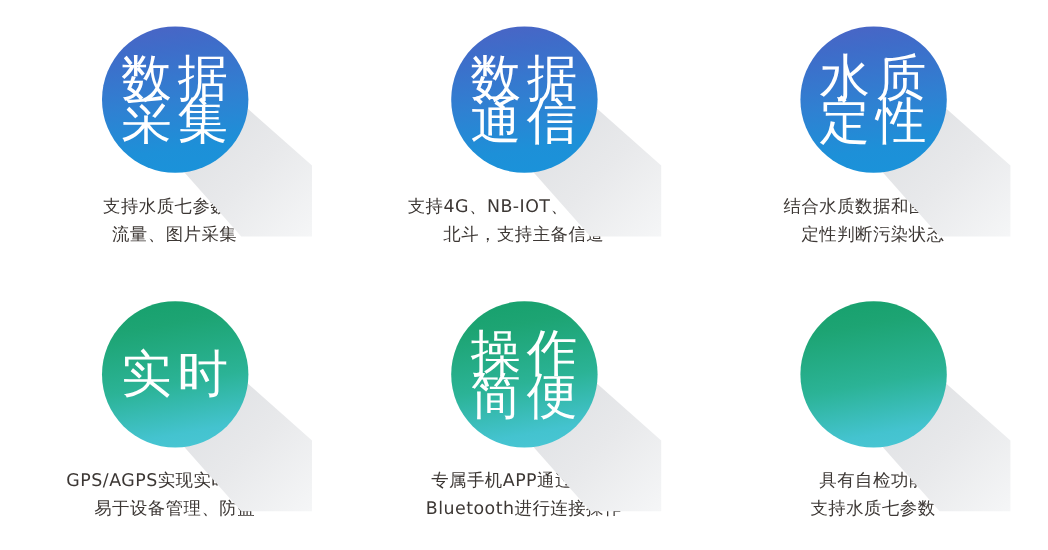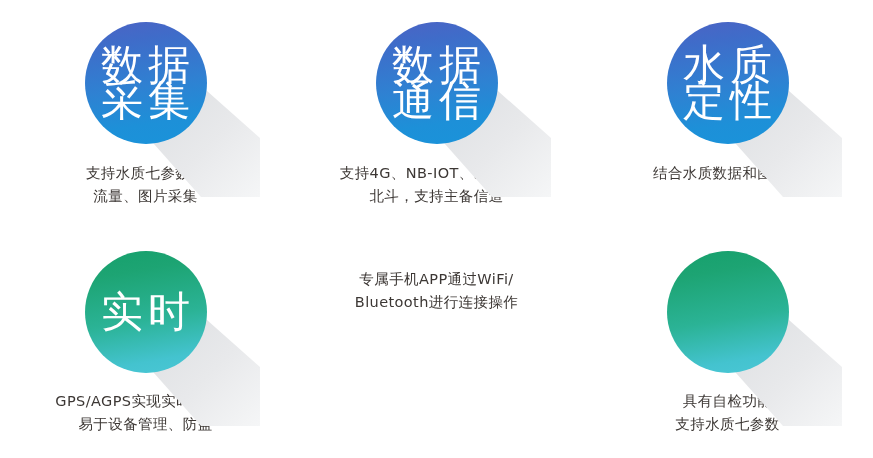--- a/index.html
+++ b/index.html
@@ -157,39 +157,49 @@
         <svg class="shadow" viewBox="0 0 230 230">
           <path d="M61,113 A61,61 0 0 0 113,61 L175,116 L175,175 L116,175 Z" fill="url(#sh1)"></path>
         </svg>
         <div class="disc">
           <span class="disc-line">水质</span>
           <span class="disc-line">定性</span>
         </div>
       </div>
       <div class="caption">
         <span class="cl">结合水质数据和图片，</span>
+        <span class="cl">定性判断污染状态</span>
       </div>
     </div>
 
     <div class="cell row2">
       <div class="badge green">
         <svg class="shadow" viewBox="0 0 230 230">
           <path d="M61,113 A61,61 0 0 0 113,61 L175,116 L175,175 L116,175 Z" fill="url(#sh1)"></path>
         </svg>
         <div class="disc">
           <span class="disc-line">实时</span>
         </div>
       </div>
       <div class="caption">
         <span class="cl">GPS/AGPS实现实时定位，</span>
         <span class="cl">易于设备管理、防盗</span>
       </div>
     </div>
 
     <div class="cell row2">
+      <div class="badge green">
+        <svg class="shadow" viewBox="0 0 230 230">
+          <path d="M61,113 A61,61 0 0 0 113,61 L175,116 L175,175 L116,175 Z" fill="url(#sh1)"></path>
+        </svg>
+        <div class="disc">
+          <span class="disc-line">操作</span>
+          <span class="disc-line">简便</span>
+        </div>
+      </div>
       <div class="caption">
         <span class="cl">专属手机APP通过WiFi/</span>
         <span class="cl">Bluetooth进行连接操作</span>
       </div>
     </div>
 
     <div class="cell row2">
       <div class="badge green">
         <svg class="shadow" viewBox="0 0 230 230">
           <path d="M61,113 A61,61 0 0 0 113,61 L175,116 L175,175 L116,175 Z" fill="url(#sh1)"></path>

